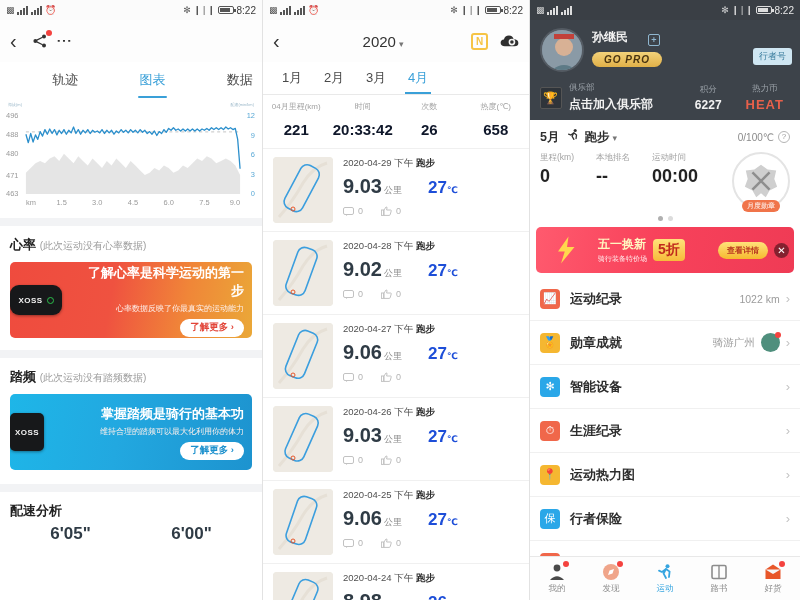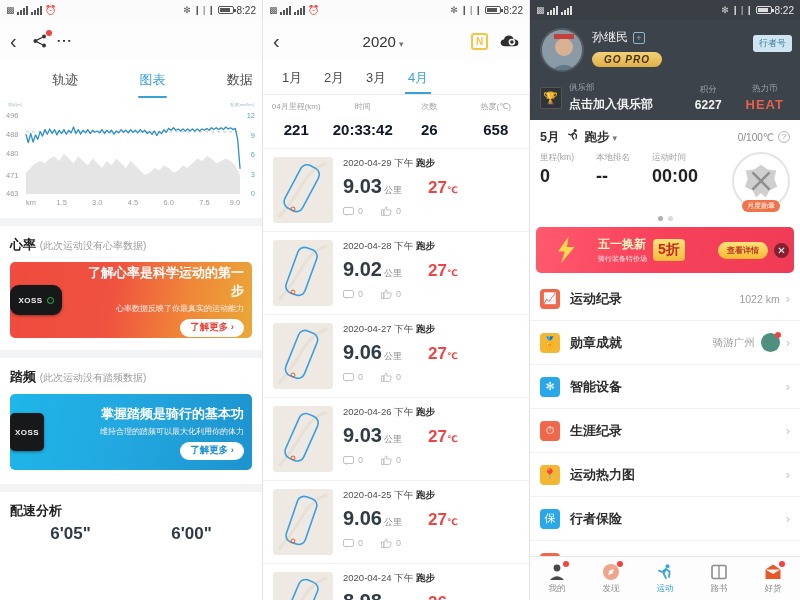--- a/index.html
+++ b/index.html
@@ -135,42 +135,42 @@
   .act-list { background:#fff; }
   .act { display:flex; padding: 8px 10px; gap:10px; border-top:1px solid #f0f0f0; }
   .act-thumb { width:60px; height:66px; border-radius:4px; background:#eeeae3;
                position:relative; overflow:hidden; flex:none; }
   .act-body { flex:1; min-width:0; }
   .act-date { font-size:9.5px; color:#4f4f4f; }
   .act-date b { color:#2f2f2f; }
   .act-main { display:flex; align-items:baseline; margin-top:5px; }
   .act-dist { font-size:20px; font-weight:bold; color:#2f3b45; }
   .act-unit { font-size:9px; color:#8a8a8a; margin-left:2px; }
-  .act-temp { margin-left:26px; font-size:17px; font-weight:bold; color:#ef4444; }
+  .act-temp { margin-left:26px; font-size:17px; font-weight:bold; color:#1d4ed8; }
   .act-temp small { font-size:9px; }
   .act-meta { display:flex; gap:18px; margin-top:8px; align-items:center;
               font-size:9px; color:#b4b4b4; }
   .act-meta span { display:flex; align-items:center; gap:4px; }
 
   
   .prof-head { background:#3d434a; padding: 6px 10px 0; height:100px; position:relative; }
   .prof-row { display:flex; align-items:flex-start; gap:8px; padding-top:2px; }
   .avatar { width:44px; height:44px; border-radius:50%; overflow:hidden; flex:none;
             background: linear-gradient(160deg,#7d8b96,#55606b); position:relative;
             border:2px solid #545b63; }
   .prof-info { flex:1; padding-top:1px; }
-  .prof-name { color:#f1f1f1; font-size:12px; font-weight:normal; display:flex;
-               align-items:center; gap:5px; }
+  .prof-name { color:#f1f1f1; font-size:12px; font-weight:bold; display:flex;
+               align-items:flex-end; gap:20px; }
   .plus-badge { width:12px; height:12px; border:1px solid #8fb6cf; color:#8fb6cf;
                 font-size:9px; line-height:10px; text-align:center; border-radius:2px; }
   .gopro { margin-top:6px; display:inline-flex; align-items:center; justify-content:center;
            background: linear-gradient(180deg,#f3d27a,#e0b048); color:#4a3410;
            font-size:10px; font-weight:bold; font-style:italic; letter-spacing:1px;
            border-radius:10px; padding:2px 12px; }
-  .rider-tag { position:absolute; right:8px; top:15px; background:#cfe6f2; color:#3b7d9e;
+  .rider-tag { position:absolute; right:8px; top:28px; background:#cfe6f2; color:#3b7d9e;
                font-size:9px; border-radius:3px; padding:2px 6px; }
   .club-row { display:flex; align-items:center; margin-top:10px; }
   .trophy { width:22px; height:22px; background:#2f343a; border:1px solid #555;
             display:flex; align-items:center; justify-content:center; font-size:12px;
             border-radius:2px; }
   .club-txt { margin-left:7px; }
   .club-lab { color:#9aa1a8; font-size:8.5px; }
   .club-val { color:#f2f2f2; font-size:12px; font-weight:bold; margin-top:2px; }
   .club-stat { text-align:center; margin-left:auto; }
   .club-stat + .club-stat { margin-left:24px; margin-right:6px; }

